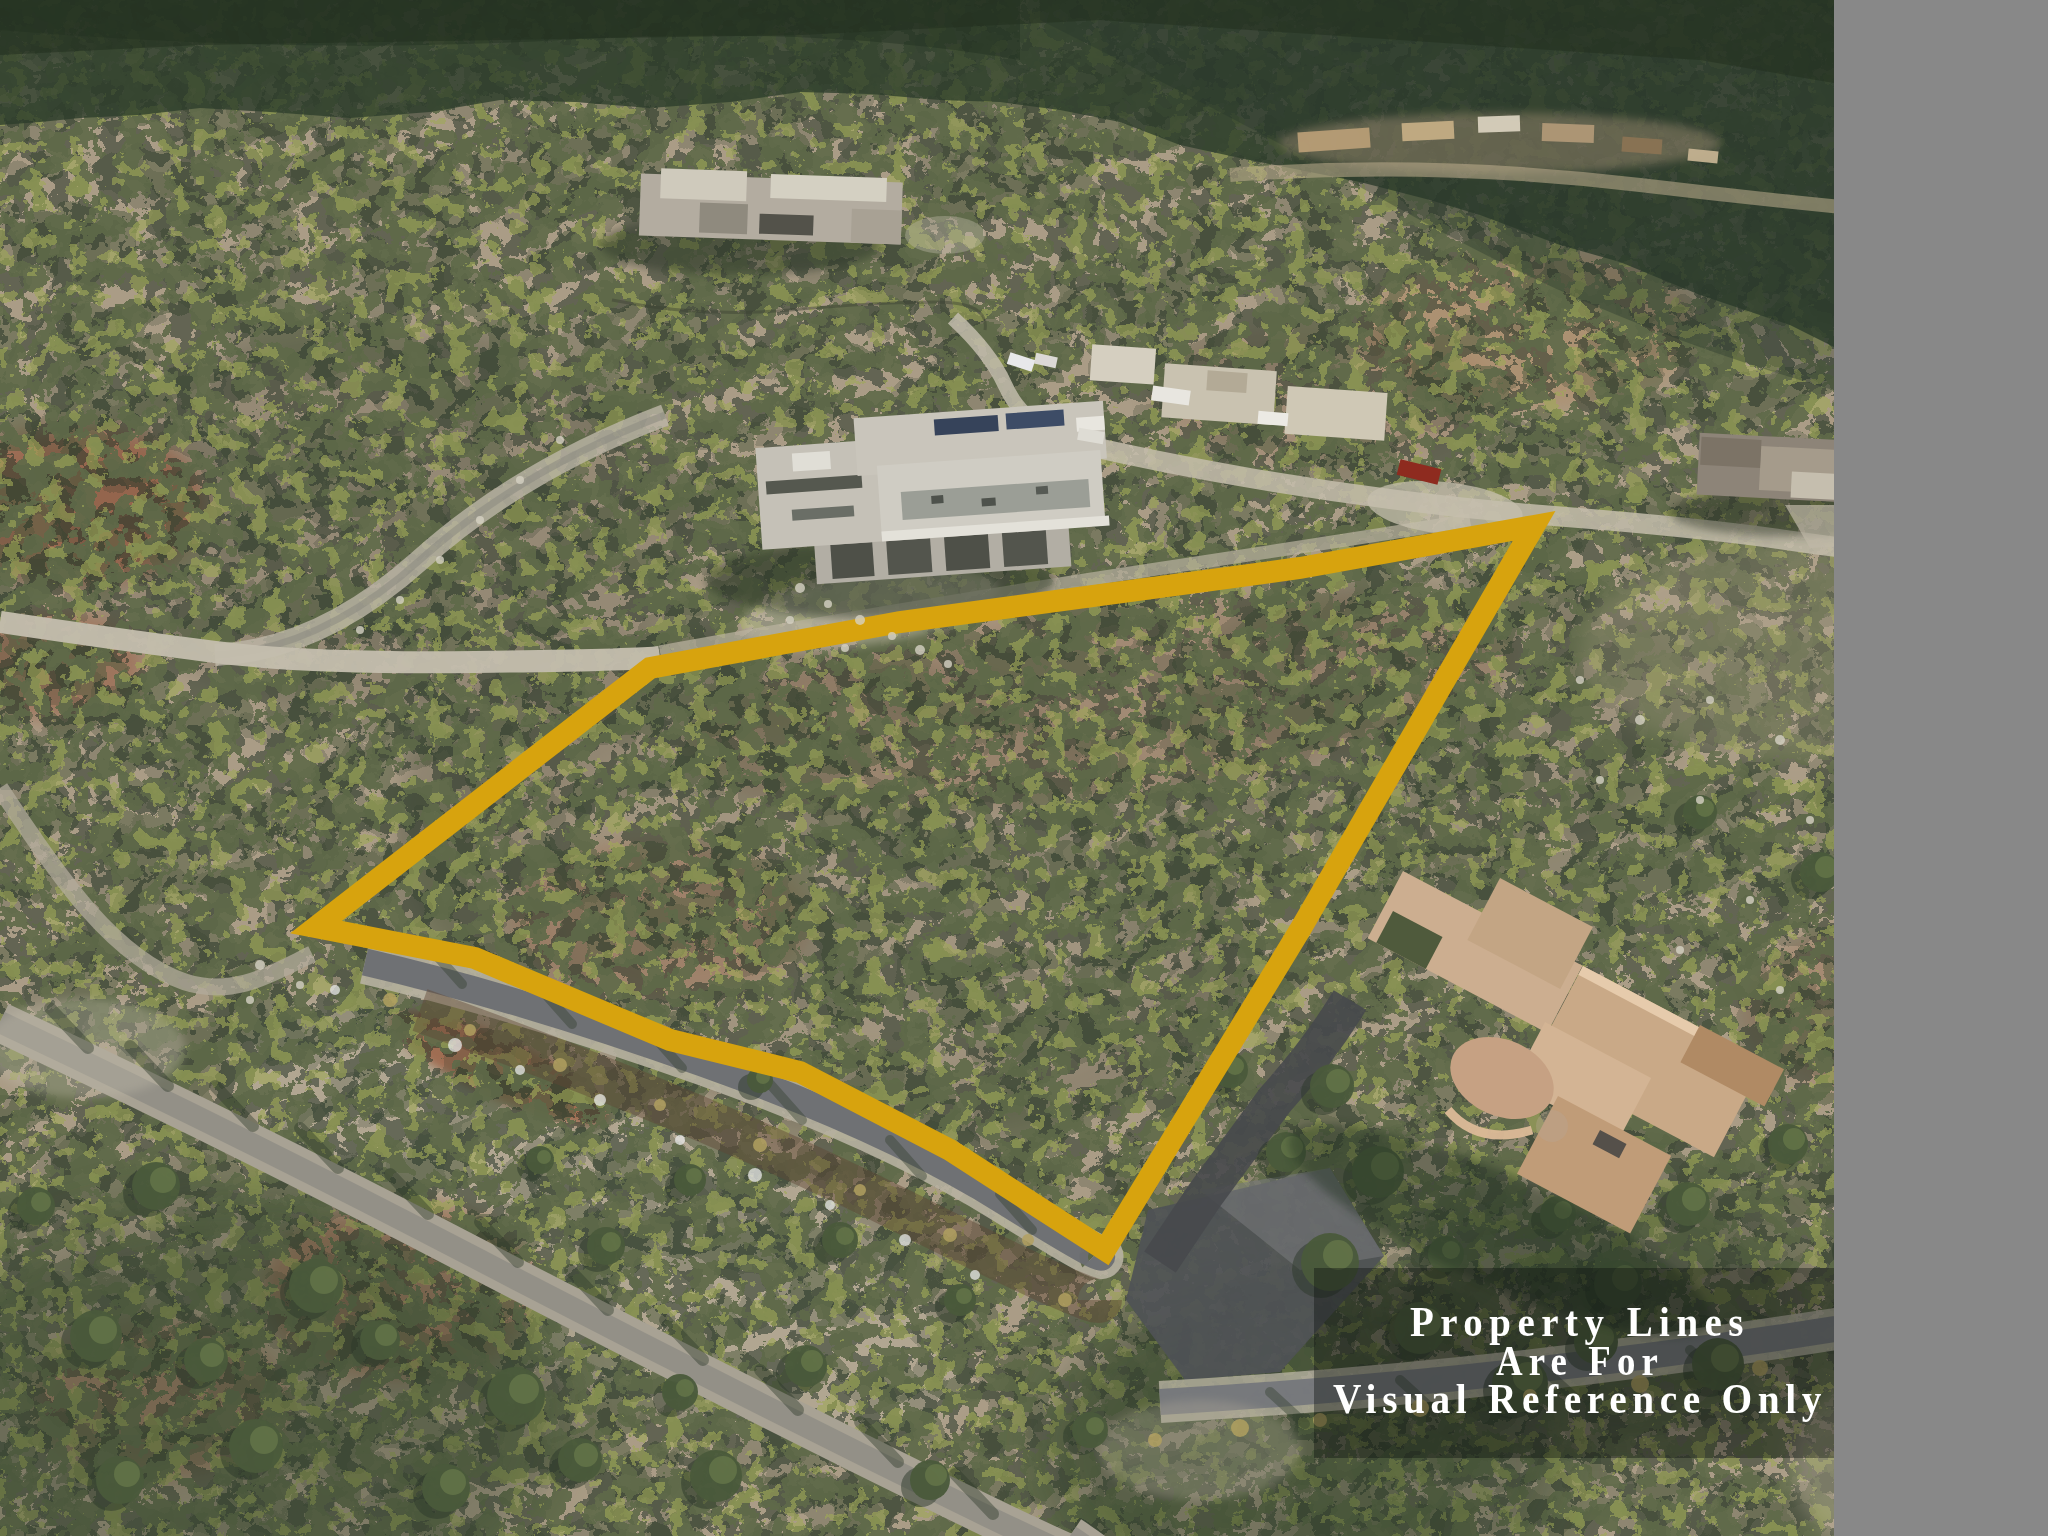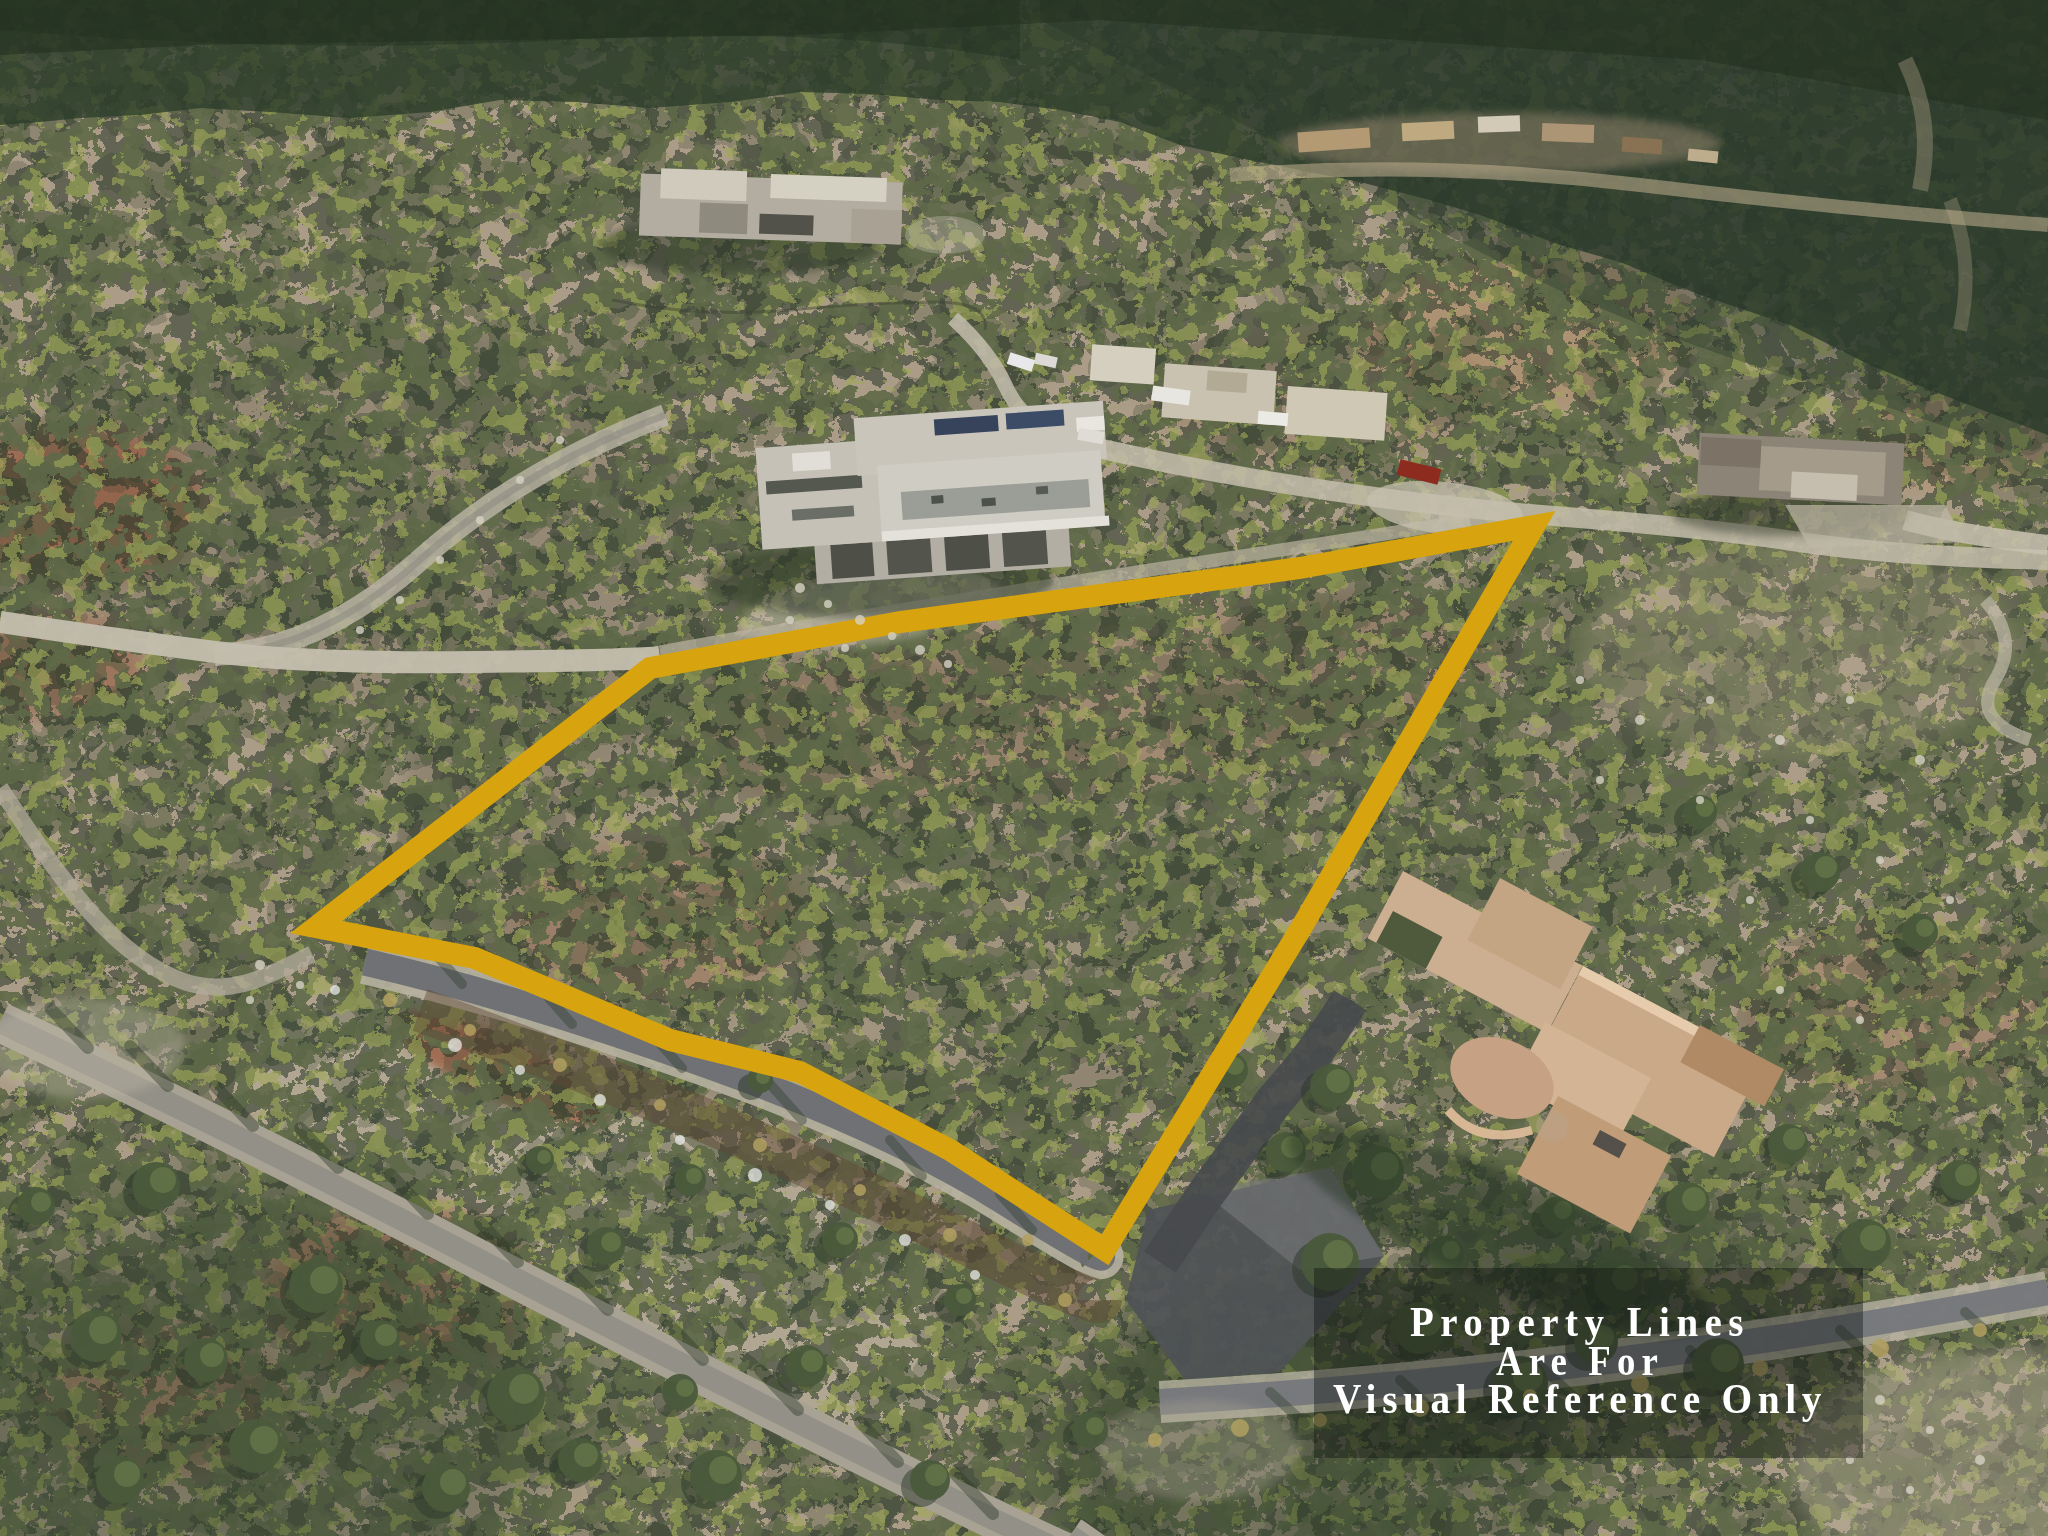--- a/index.html
+++ b/index.html
@@ -1,16 +1,16 @@
 <!DOCTYPE html>
 <html><head>
 <meta charset="utf-8">
 <style>
   html,body{margin:0;padding:0;background:#888;}
-  #stage{position:relative;width:2048px;height:1536px;overflow:hidden;font-family:"Liberation Serif",serif;}
+  #stage{position:relative;width:1834px;height:1536px;overflow:hidden;font-family:"Liberation Serif",serif;}
   svg{display:block;}
 </style>
 </head>
 <body>
 <div id="stage">
 <svg width="2048" height="1536" viewBox="0 0 2048 1536">
 <defs>
   <filter id="s2" x="-3%" y="-3%" width="106%" height="106%">
     <feTurbulence type="fractalNoise" baseFrequency="0.017 0.019" numOctaves="3" seed="19" result="n"></feTurbulence>
     <feColorMatrix in="n" type="matrix" values="0 0 0 0 0  0 0 0 0 0  0 0 0 0 0  2 2 2 0 -2.5" result="m"></feColorMatrix>

